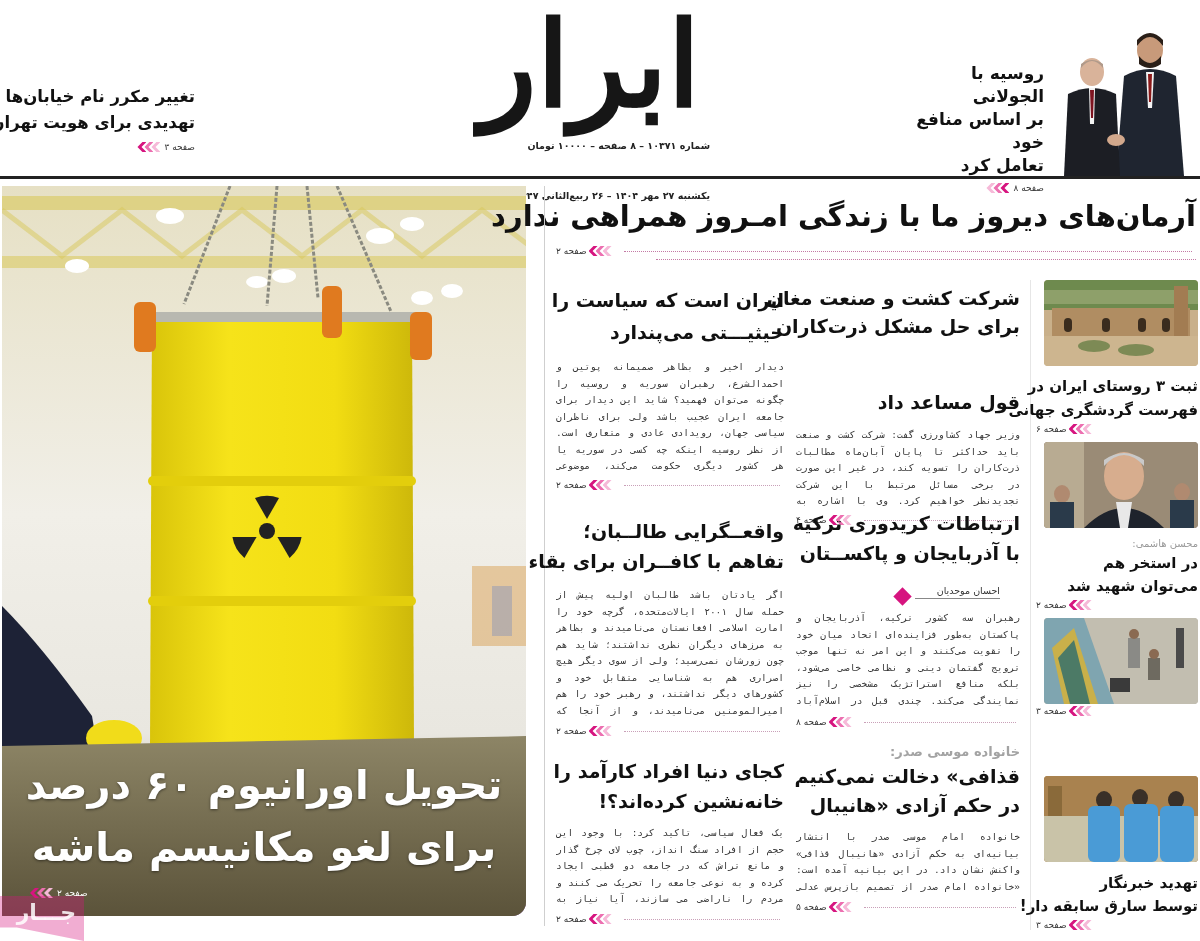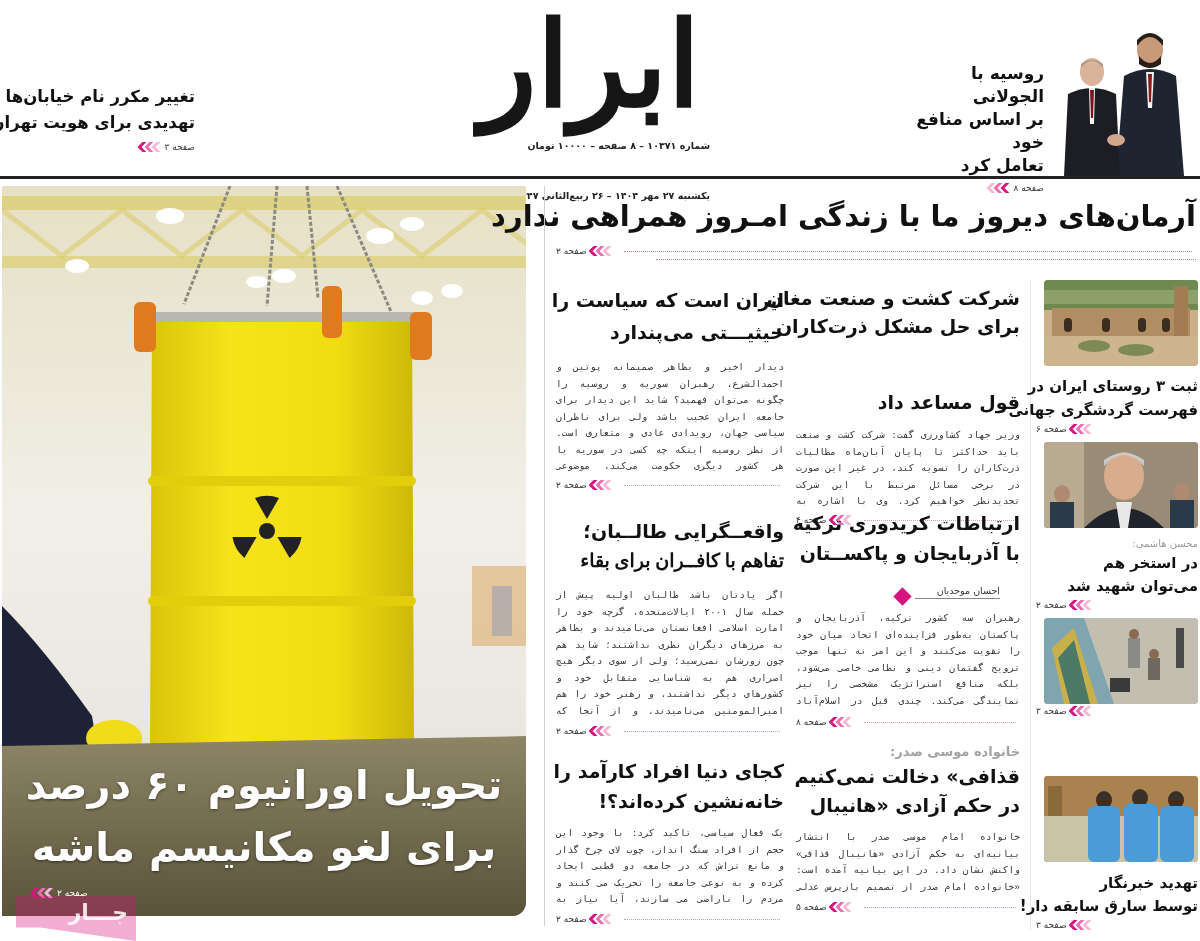--- a/index.html
+++ b/index.html
@@ -159,21 +159,21 @@
   <div class="pref abs" style="left:30px; top:702px; direction:ltr;">
     <span class="chev">
         <span style="background:#d6147f"></span>
         <span style="background:#ec6fb0"></span>
         <span style="background:#f6b9d8"></span>
       </span>
     <span class="lbl" style="color:#fff; direction:rtl;">صفحه ۲</span>
   </div>
 </div>
 
-<div class="abs" style="left:0; top:896px; width:120px; height:45px; background:rgba(214,20,127,0.35); clip-path:polygon(0 0,100% 0,100% 100%,20% 70%,0 70%);margin-left:16px;">
+<div class="abs" style="left:0; top:896px; width:84px; height:45px; background:rgba(214,20,127,0.35); clip-path:polygon(0 0,100% 0,100% 100%,20% 70%,0 70%);">
   <span style="display:block; font-size:22px; font-weight:bold; color:rgba(255,255,255,0.85); padding-right:8px; line-height:34px;">جـــار</span>
 </div>
 
 <div class="abs" style="left:556px; top:188px; width:640px;">
   <div class="hl" style="font-size:29px; line-height:56px; text-align:right; white-space:nowrap;">آرمان‌های دیروز ما با زندگی امـروز همراهی ندارد</div>
   <div class="pref" style="direction:ltr; margin-top:2px;">
     <span class="lbl" style="direction:rtl;">صفحه ۲</span>
     <span class="chev">
         <span style="background:#d6147f"></span>
         <span style="background:#ec6fb0"></span>
@@ -248,21 +248,21 @@
         <span style="background:#d6147f"></span>
         <span style="background:#ec6fb0"></span>
         <span style="background:#f6b9d8"></span>
       </span>
     <span class="dots" style="margin-left:8px;"></span>
   </div>
 </div>
 
 <div class="abs" style="left:556px; top:516px; width:228px;">
   <div class="hl" style="font-size:19px; line-height:30px; text-align:right; white-space:nowrap;">واقعــگرایی طالــبان؛</div>
-  <div class="hl" style="font-size:19px; line-height:30px; text-align:right; white-space:nowrap;font-family:Liberation Serif, serif;">تفاهم با کافــران برای بقاء</div>
+  <div class="hl" style="font-size:19px; line-height:30px; text-align:right; white-space:nowrap;">تفاهم با کافــران برای بقاء</div>
   <div class="body-text" style="margin-top:12px; height:132px; overflow:hidden;">اگر یادتان باشد طالبان اولیه پیش از حمله سال ۲۰۰۱ ایالات‌متحده، گرچه خود را امارت اسلامی افغانستان می‌نامیدند و بظاهر به مرزهای دیگران نظری نداشتند؛ شاید هم چون زورشان نمی‌رسید؛ ولی از سوی دیگر هیچ اصراری هم به شناسایی متقابل خود و کشورهای دیگر نداشتند، و رهبر خود را هم امیرالمومنین می‌نامیدند، و از آنجا که ایدئولوژی همچون زیباروی تاب مستوری ندارد؛</div>
   <div class="pref" style="direction:ltr; margin-top:6px;">
     <span class="lbl" style="direction:rtl;">صفحه ۲</span>
     <span class="chev">
         <span style="background:#d6147f"></span>
         <span style="background:#ec6fb0"></span>
         <span style="background:#f6b9d8"></span>
       </span>
     <span class="dots" style="margin-left:8px;"></span>
   </div>

